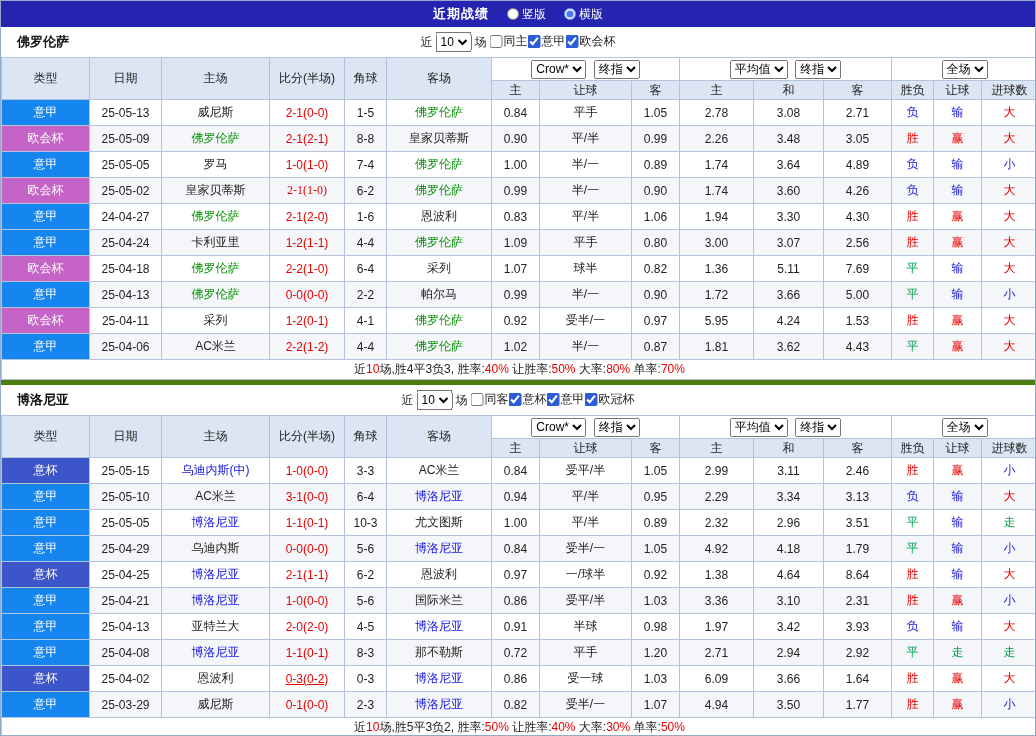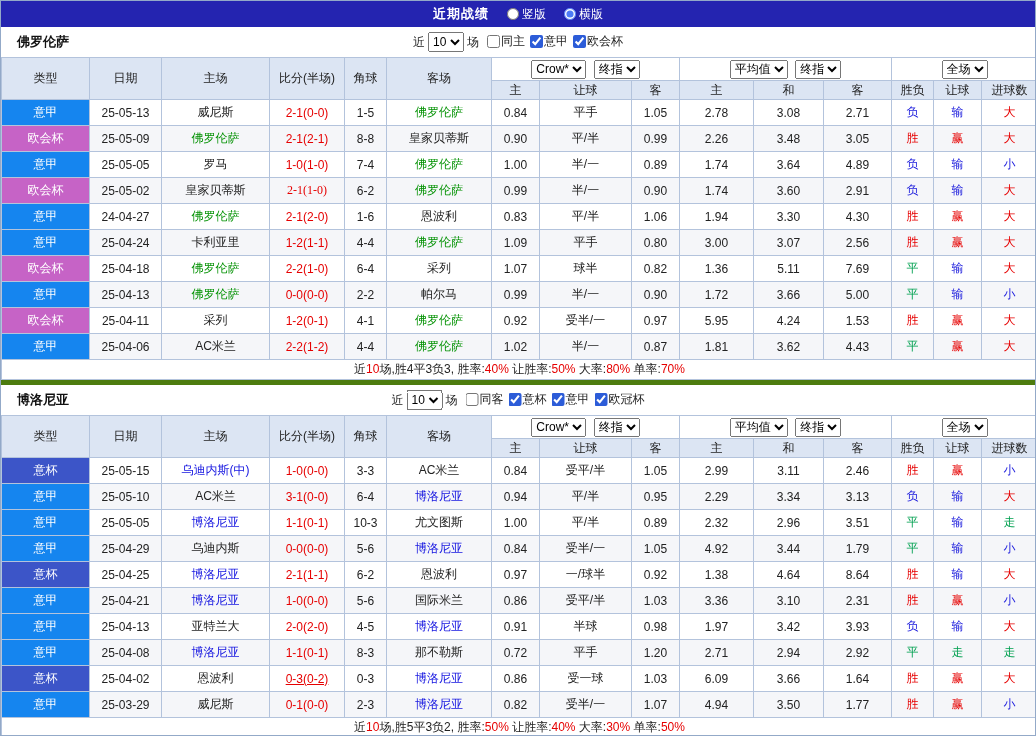--- a/index.html
+++ b/index.html
@@ -14,21 +14,21 @@
   .topbar{height:26px;background:var(--topbar-bg);display:flex;align-items:center;justify-content:center;gap:18px;color:#fff;}
   .topbar-title{font-weight:bold;font-size:13px;letter-spacing:1px;}
   .radio-option{display:inline-flex;align-items:center;gap:3px;cursor:pointer;font-size:12px;}
   .radio-option input{accent-color:#4d7bf5;width:12px;height:12px;}
   .section{width:100%;}
   .section.second{margin-top:5px;}
   .team-row{position:relative;height:30px;display:flex;align-items:center;background:#fff;}
   .team-name{margin-left:16px;font-weight:bold;font-size:13px;color:#111;}
   .filters{position:absolute;left:50%;top:50%;transform:translate(-50%,-50%);display:flex;align-items:center;gap:3px;white-space:nowrap;}
   .filters select{font-size:12px;height:20px;}
-  .filters label{display:inline-flex;align-items:center;gap:1px;margin-left:5px;cursor:pointer;justify-content:space-between;}
+  .filters label{display:inline-flex;align-items:center;gap:1px;cursor:pointer;justify-content:space-between;}
   .filters input[type=checkbox]{accent-color:#2c5cd8;width:13px;height:13px;}
   table.results-table{width:100%;border-collapse:collapse;table-layout:fixed;}
   .results-table th,.results-table td{border:1px solid var(--border);text-align:center;overflow:hidden;white-space:nowrap;font-weight:normal;}
   .results-table thead th{background:var(--header-bg);font-size:12px;}
   .results-table thead tr.selects-row th{height:23px;}
   .results-table thead th.select-cell{background:#fff;}
   .results-table thead th.select-cell select{font-size:12px;height:19px;margin:0 2px;}
   .results-table thead tr.sub-row th{height:19px;}
   .results-table tbody td{height:26px;background:#fff;}
   .results-table tbody tr.alt td{background:var(--alt-row);}
@@ -178,21 +178,21 @@
             <td>25-05-02</td>
             <td>皇家贝蒂斯</td>
             <td style="color: rgb(230, 0, 0); font-family: Liberation Serif, serif;">2-1(1-0)</td>
             <td>6-2</td>
             <td style="color: rgb(0, 145, 0);">佛罗伦萨</td>
             <td>0.99</td>
             <td>半/一</td>
             <td>0.90</td>
             <td>1.74</td>
             <td>3.60</td>
-            <td>2.91</td>
+            <td>4.26</td>
             <td style="color: rgb(32, 32, 221);">负</td>
             <td style="color: rgb(32, 32, 221);">输</td>
             <td style="color: rgb(230, 0, 0);">大</td>
           </tr>
           <tr>
             <td class="type-cell" style="background: rgb(21, 133, 239);">意甲</td>
             <td>24-04-27</td>
             <td style="color: rgb(0, 145, 0);">佛罗伦萨</td>
             <td style="color: rgb(230, 0, 0);">2-1(2-0)</td>
             <td>1-6</td>
@@ -429,21 +429,21 @@
             <td class="type-cell" style="background: rgb(21, 133, 239);">意甲</td>
             <td>25-04-29</td>
             <td>乌迪内斯</td>
             <td style="color: rgb(230, 0, 0);">0-0(0-0)</td>
             <td>5-6</td>
             <td style="color: rgb(20, 20, 224);">博洛尼亚</td>
             <td>0.84</td>
             <td>受半/一</td>
             <td>1.05</td>
             <td>4.92</td>
-            <td>3.44</td>
+            <td>4.18</td>
             <td>1.79</td>
             <td style="color: rgb(0, 160, 80);">平</td>
             <td style="color: rgb(32, 32, 221);">输</td>
             <td style="color: rgb(32, 32, 221);">小</td>
           </tr>
           <tr>
             <td class="type-cell" style="background: rgb(60, 85, 200);">意杯</td>
             <td>25-04-25</td>
             <td style="color: rgb(20, 20, 224);">博洛尼亚</td>
             <td style="color: rgb(230, 0, 0);">2-1(1-1)</td>

